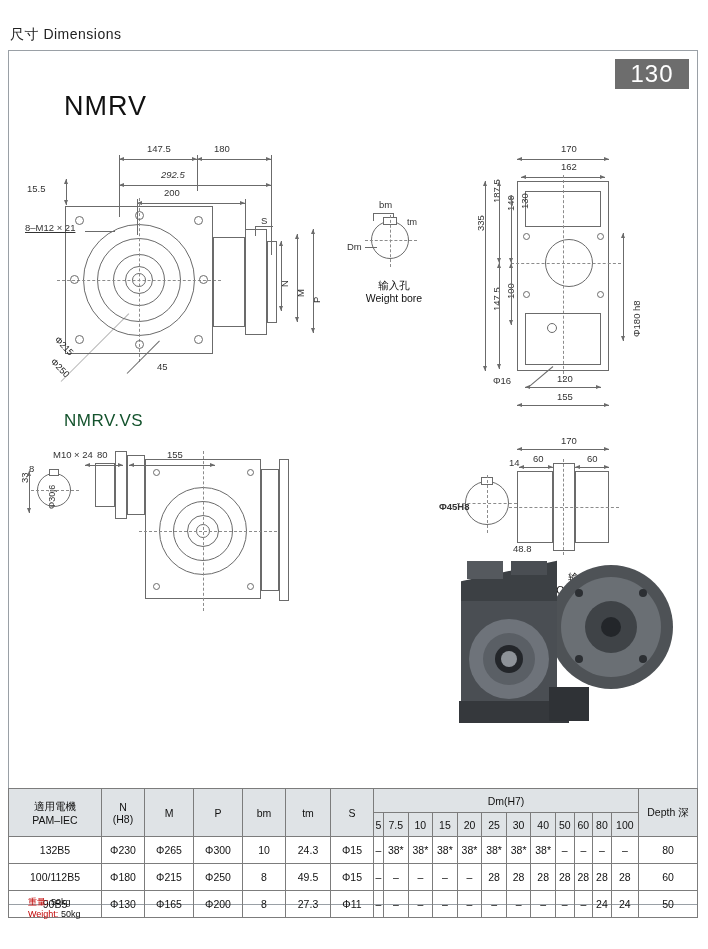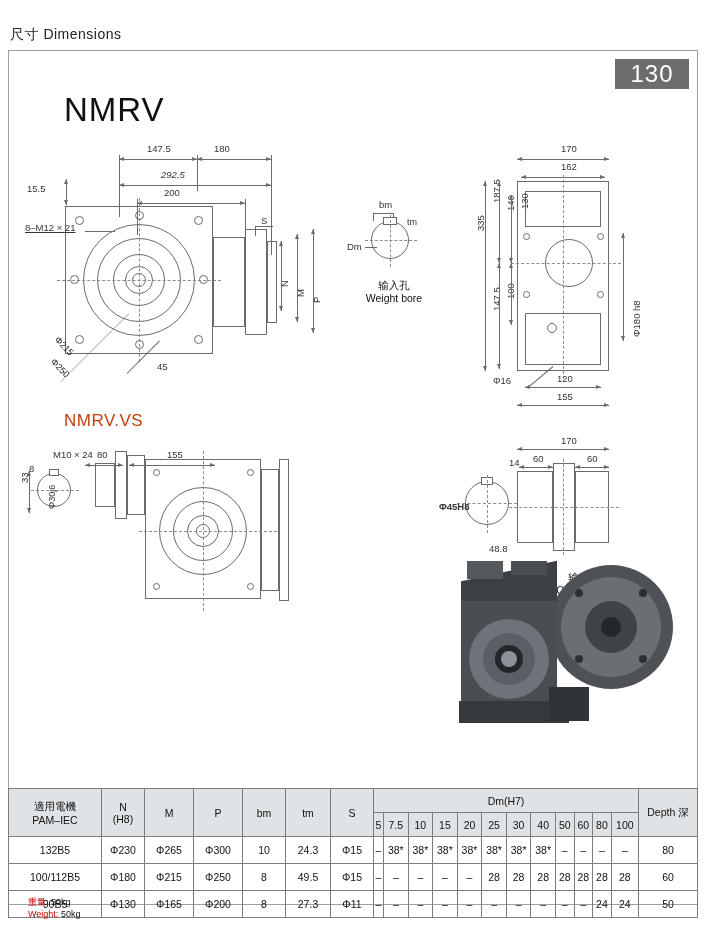--- a/index.html
+++ b/index.html
@@ -24,24 +24,24 @@
   }
 
   .badge{
     position:absolute;right:8px;top:8px;width:74px;height:30px;
     background:#6d6d6d;color:#fff;font-size:24px;
     display:flex;align-items:center;justify-content:center;
     letter-spacing:1px;
   }
 
   .model-title{
-    position:absolute;left:55px;top:40px;font-size:33px;letter-spacing:1px;color:#111;
+    position:absolute;left:55px;top:40px;font-size:27px;letter-spacing:1px;color:#111;
   }
   .model-title2{
-    position:absolute;left:55px;top:360px;font-size:17px;letter-spacing:0.5px;color:#c2410c;
+    position:absolute;left:55px;top:360px;font-size:17px;letter-spacing:0.5px;color:#14532d;
   }
 
   
   .ln{position:absolute;background:#6b6b6b;}
   .h{height:1px;}
   .v{width:1px;}
   .dash-h{position:absolute;height:0;border-top:1px dashed #8c8c8c;}
   .dash-v{position:absolute;width:0;border-left:1px dashed #8c8c8c;}
   .rect{position:absolute;border:1px solid #6b6b6b;box-sizing:border-box;}
   .circ{position:absolute;border:1px solid #6b6b6b;border-radius:50%;box-sizing:border-box;}
@@ -248,21 +248,21 @@
       <div class="rect" style="left:566px;top:420px;width:34px;height:72px;"></div>
       <div class="dash-h" style="left:500px;top:456px;width:110px;"></div>
       <div class="dash-v" style="left:554px;top:408px;height:96px;"></div>
 
       <div class="circ" style="left:456px;top:430px;width:44px;height:44px;"></div>
       <div class="rect" style="left:472px;top:426px;width:12px;height:8px;background:#fff;"></div>
       <div class="dash-h" style="left:448px;top:452px;width:60px;"></div>
       <div class="dash-v" style="left:478px;top:424px;height:58px;"></div>
       <div class="dim" style="left:430px;top:450px;font-weight:bold;">Φ45H8</div>
       <div class="dim" style="left:500px;top:406px;">14</div>
-      <div class="dim" style="left:480px;top:492px;">48.8</div>
+      <div class="dim" style="left:504px;top:492px;">48.8</div>
 
       <div class="cap" style="left:520px;top:520px;width:110px;">输出孔</div>
       <div class="cap" style="left:520px;top:533px;width:110px;">Output bore</div>
     </div>
 
     <div>
       <div class="dim" style="left:44px;top:398px;">M10 × 24</div>
       <div class="dim" style="left:88px;top:398px;">80</div>
       <div class="arrowline" style="left:76px;top:414px;width:38px;"></div>
       <div class="dim" style="left:158px;top:398px;">155</div>

